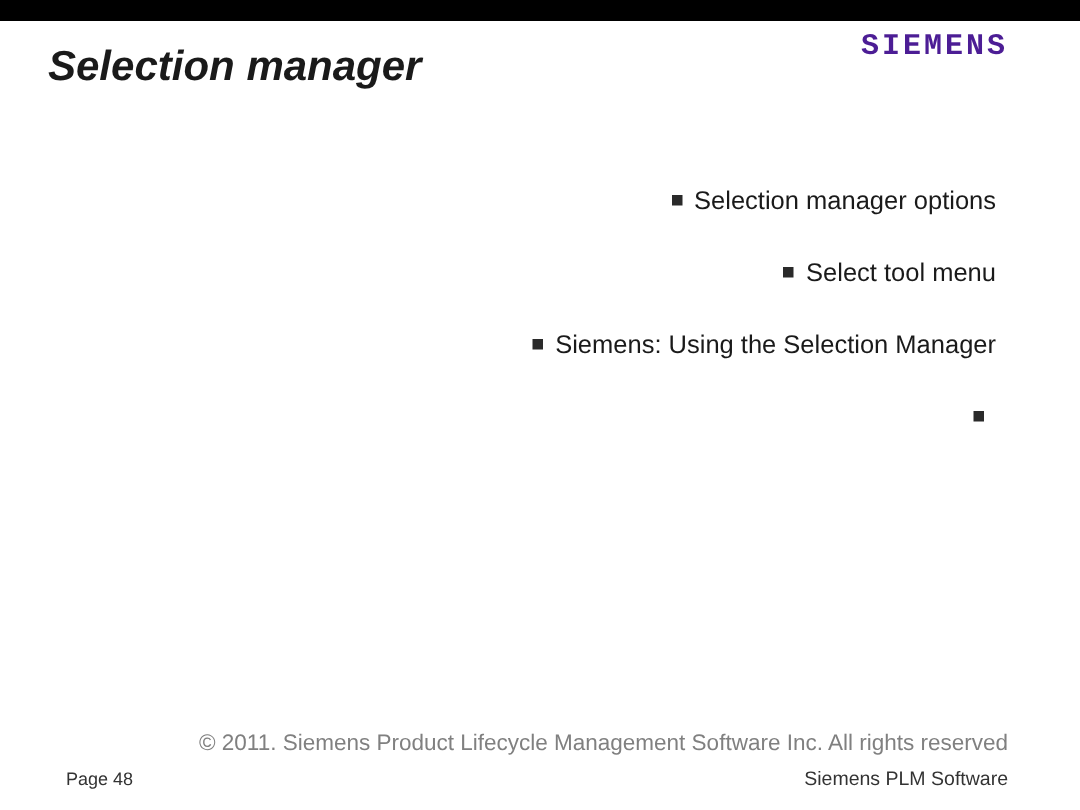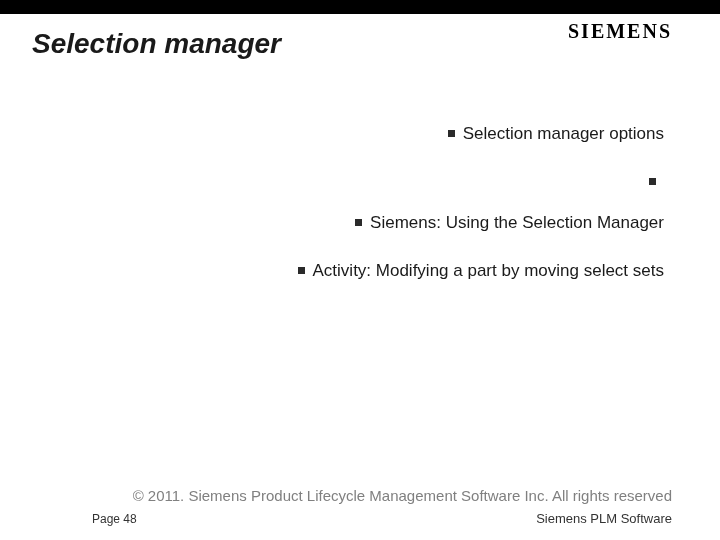--- a/index.html
+++ b/index.html
@@ -36,22 +36,22 @@
     color: #1a1a1a;
     letter-spacing: 0px;
   }
   .brand {
     position: absolute;
     top: 20px;
     right: 28px;
     font-size: 20px;
     font-weight: 900;
     letter-spacing: 2px;
-    color: #000000;
-    font-family: Liberation Serif, serif;
+    color: #4c1d95;
+    font-family: Liberation Mono, monospace;
   }
   .bullets {
     position: absolute;
     top: 124px;
     left: 44px;
     width: 620px;
   }
   .bullet {
     display: flex;
     align-items: flex-start;
@@ -75,21 +75,20 @@
     font-size: 15px;
     color: #808080;
     text-align: center;
   }
   .footer-page {
     position: absolute;
     bottom: 14px;
     left: 44px;
     font-size: 12px;
     color: #333333;
-    margin-left: 48px;
   }
   .footer-product {
     position: absolute;
     bottom: 14px;
     right: 28px;
     font-size: 13px;
     color: #333333;
     text-align: center;
   }
 </style>
@@ -104,28 +103,28 @@
 
   <div class="brand">SIEMENS</div>
 
   <div class="bullets">
     <div class="bullet">
       <div class="sq"></div>
       <span>Selection manager options</span>
     </div>
     <div class="bullet">
       <div class="sq"></div>
+      <span>Select tool menu</span>
     </div>
     <div class="bullet">
       <div class="sq"></div>
       <span>Siemens: Using the Selection Manager</span>
     </div>
     <div class="bullet">
       <div class="sq"></div>
-      <span>Activity: Modifying a part by moving select sets</span>
     </div>
   </div>
 
   <div class="footer-copy">© 2011. Siemens Product Lifecycle Management Software Inc. All rights reserved</div>
   <div class="footer-page">Page 48</div>
   <div class="footer-product">Siemens PLM Software</div>
 
 </div>
 
 </body></html>

